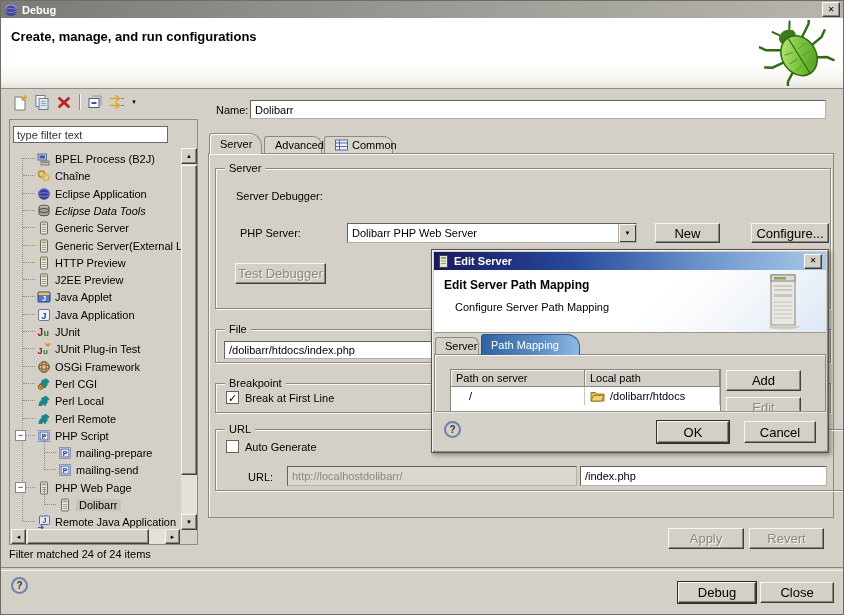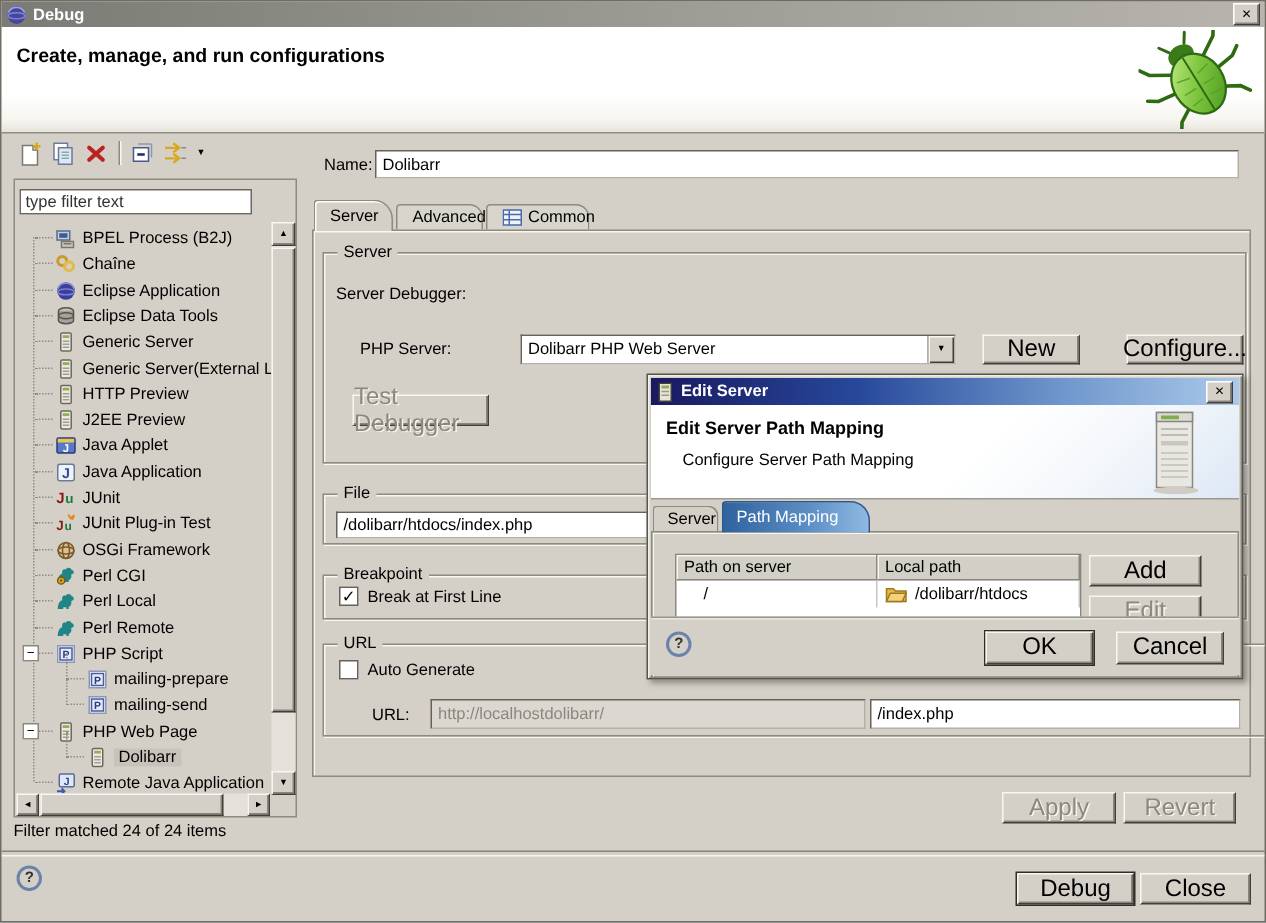--- a/index.html
+++ b/index.html
@@ -14,21 +14,21 @@
   .xbtn{margin-left:auto;width:16px;height:13px;background:#d4d0c8;border:1px solid;
         border-color:#fff #403f3b #403f3b #fff;box-shadow:inset -1px -1px 0 #87857c;
         display:flex;align-items:center;justify-content:center;font-size:8px;line-height:8px;cursor:default;}
   
   .banner{left:0;top:17px;width:100%;height:71px;background:linear-gradient(180deg,#ffffff 65%,#f6f5f0 88%,#e7e4dc);
           border-bottom:1px solid #8f8d84;box-sizing:border-box;}
   .banner-title{position:absolute;left:10px;top:11px;font-size:13px;font-weight:bold;}
   
   .btn{background:#d4d0c8;border:1px solid;border-color:#f7f6f2 #403f3b #403f3b #f7f6f2;
        box-shadow:inset -1px -1px 0 #87857c;display:flex;align-items:center;justify-content:center;
-       font-size:16px;cursor:default;box-sizing:border-box;}
+       font-size:13px;cursor:default;box-sizing:border-box;}
   .btn.default{box-shadow:inset -1px -1px 0 #87857c,0 0 0 1px #2e2d29;}
   .btn.disabled{color:#8b897f;text-shadow:1px 1px 0 #f4f3ee;}
   .tfield{background:#fff;border:1px solid;border-color:#676159 #b3b0a8 #b3b0a8 #676159;
           display:flex;align-items:center;padding:0 4px;box-sizing:border-box;white-space:nowrap;overflow:hidden;}
   .tfield.disabled{background:#dbd8d1;color:#8a887e;}
   .combo{background:#fff;border:1px solid;border-color:#676159 #b3b0a8 #b3b0a8 #676159;
          display:flex;align-items:stretch;box-sizing:border-box;}
   .combo .cval{flex:1;display:flex;align-items:center;padding:0 4px;white-space:nowrap;overflow:hidden;}
   .combo .cbtn{width:17px;background:#d4d0c8;border-left:1px solid #b3b0a8;
                box-shadow:inset 1px 1px 0 #f7f6f2,inset -1px -1px 0 #403f3b;
@@ -195,21 +195,21 @@
         </div>
         <div class="trow" style="top: 65px;">
           <div class="hstub" style="left: 13px; width: 12px;"></div>
           <span class="ticon" style="margin-left: 27px;"><svg width="14" height="14" viewBox="0 0 14 14">
               <circle cx="7" cy="7" r="5.8" fill="#3a3f9e"></circle>
               <path d="M1.6 5.4 A5.8 5.8 0 0 1 12.4 5.4" fill="none" stroke="#8a90d8" stroke-width="1.1"></path>
               <ellipse cx="7" cy="7.6" rx="5.4" ry="1.9" fill="none" stroke="#7a80c8"></ellipse>
             </svg></span>
           <span class="lbl">Eclipse Application</span>
         </div>
-        <div class="trow" style="top: 82px;">
+        <div class="trow" style="top: 82px; font-style: italic;">
           <div class="hstub" style="left: 13px; width: 12px;"></div>
           <span class="ticon" style="margin-left: 27px;"><svg width="14" height="14" viewBox="0 0 14 14">
               <ellipse cx="7" cy="3.2" rx="5" ry="2" fill="#c5c3bb" stroke="#55534b"></ellipse>
               <path d="M2 3.2 v6.6 a5 2 0 0 0 10 0 V3.2" fill="#a4a299" stroke="#55534b"></path>
               <ellipse cx="7" cy="6.5" rx="5" ry="2" fill="none" stroke="#55534b"></ellipse>
             </svg></span>
           <span class="lbl">Eclipse Data Tools</span>
         </div>
         <div class="trow" style="top: 99px;">
           <div class="hstub" style="left: 13px; width: 12px;"></div>
@@ -397,21 +397,21 @@
     <svg width="13" height="12" viewBox="0 0 13 12" style="margin-right:4px;flex:0 0 13px;">
       <rect x="0.5" y="1" width="12" height="10" fill="#eef2fa" stroke="#4a6aaa"></rect>
         <path d="M0.5 4h12M0.5 7.5h12M4.5 1v10" stroke="#4a6aaa"></path>
     </svg>
     <span>Common</span>
   </div>
   <div class="abs" style="left:207px;top:152px;width:626px;height:365px;border:1px solid #8c8a81;box-shadow:inset 1px 1px 0 #f8f7f3;box-sizing:border-box;z-index:2;"></div>
 
   <div class="abs groupbox" style="left:214px;top:167px;width:616px;height:141px;z-index:2;">
     <span class="grouplabel">Server</span>
-    <span class="abs" style="left:8px;top:21px;">Server Debugger:</span>
+    <span class="abs" style="left:20px;top:21px;">Server Debugger:</span>
     <span class="abs" style="left:24px;top:58px;">PHP Server:</span>
     <div class="abs combo" style="left:131px;top:54px;width:290px;height:20px;">
       <span class="cval">Dolibarr PHP Web Server</span>
       <span class="cbtn">▼</span>
     </div>
     <div class="abs btn" style="left:439px;top:54px;width:65px;height:20px;">New</div>
     <div class="abs btn" style="left:509px;top:54px;width:78px;height:20px;margin-left:26px;">Configure...</div>
     <div class="abs btn disabled" style="left:19px;top:94px;width:91px;height:21px;">Test Debugger</div>
   </div>
 

